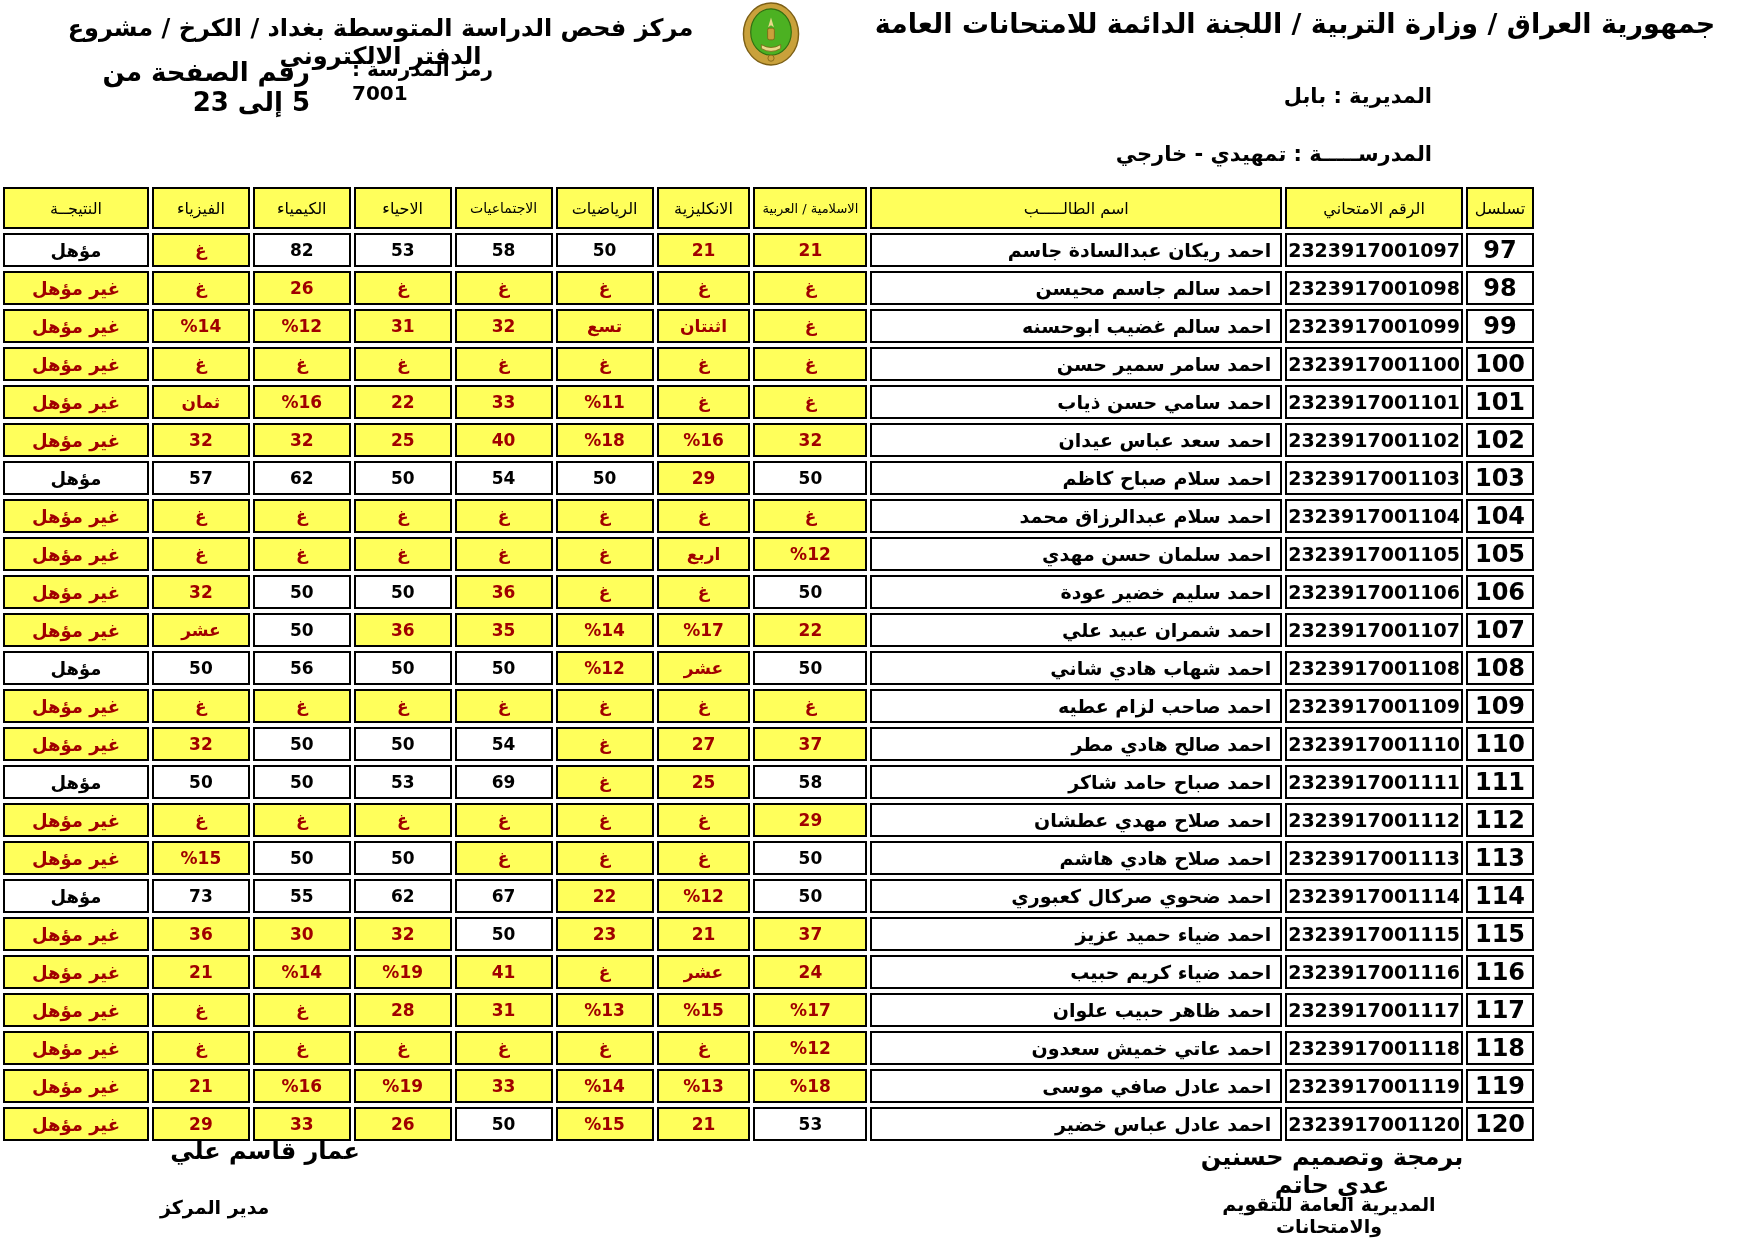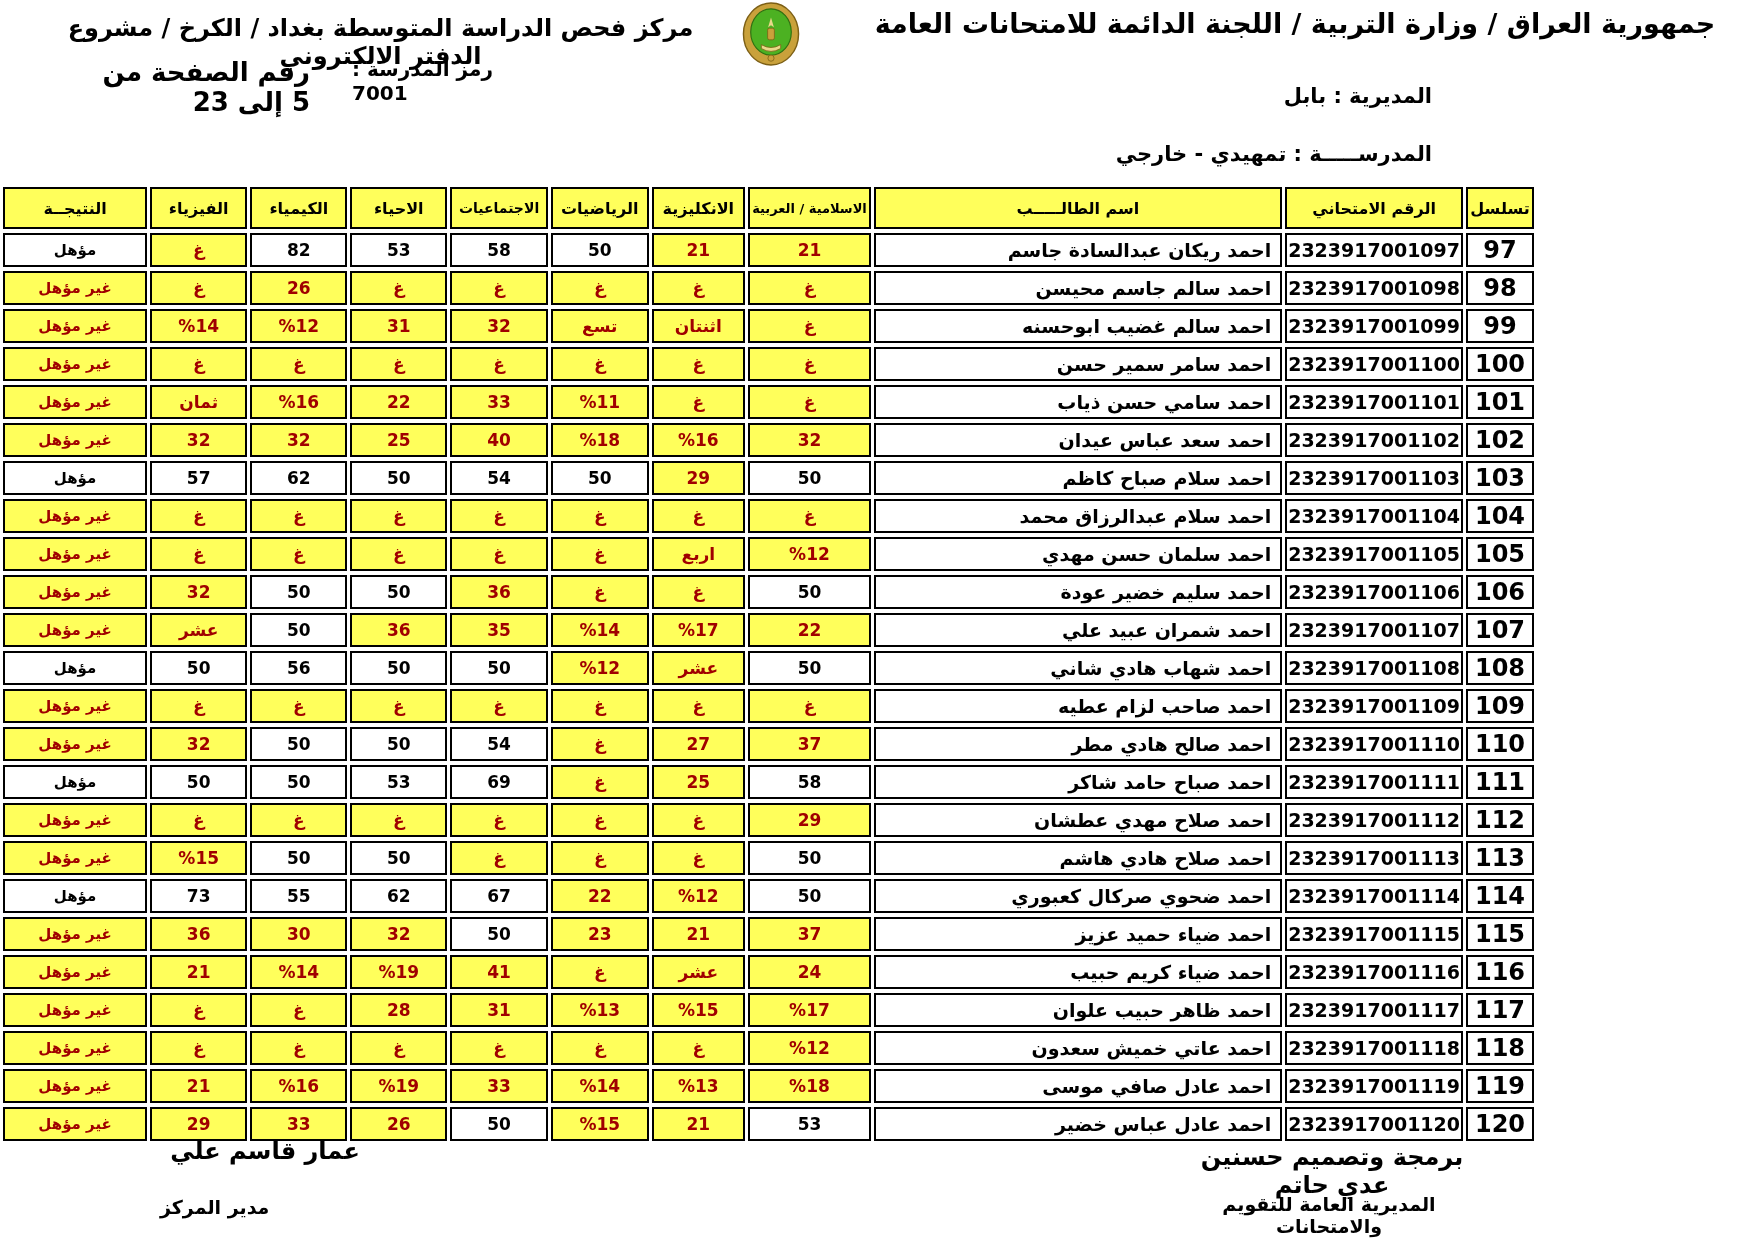--- a/index.html
+++ b/index.html
@@ -25,32 +25,32 @@
   .school-code{position:absolute;top:57px;left:352px;width:160px;font-size:20px;text-align:left;direction:rtl;}
   .page-range{position:absolute;top:57px;left:80px;width:230px;font-size:26px;text-align:right;}
   .results-line{position:absolute;top:79px;left:598px;width:455px;text-align:center;font-size:19px;}
   .year-line{position:absolute;top:112px;left:690px;width:240px;text-align:center;font-size:19px;}
   .directorate-line{position:absolute;top:84px;right:322px;font-size:21px;}
   .school-line{position:absolute;top:142px;right:322px;font-size:21px;}
   
   .tbl-wrap{position:absolute;top:183px;right:217px;}
   table{border-collapse:separate;border-spacing:3px 4px;table-layout:fixed;}
   th,td{border:2px solid #000;overflow:hidden;white-space:nowrap;vertical-align:middle;}
-  th{background:var(--yellow);height:38px;font-size:16px;font-weight:bold;padding:0 2px;}
+  th{background:var(--yellow);height:38px;font-size:16px;font-weight:normal;padding:0 2px;}
   td{height:23px;text-align:center;font-size:17px;font-weight:bold;background:#fff;}
   td.pass{background:#ffffff;color:var(--ink);}
   td.fail{background:var(--yellow);color:var(--red);}
   .c-serial{width:62px;font-size:24px;}
   .c-exam{width:170px;font-size:19px;direction:ltr;}
   .c-name{width:390px;text-align:right;padding:0 9px;font-size:19px;}
   .c-sub{width:92px;}
   .c-arab{width:108px;}
   .c-eng{width:88px;}
   .c-mark{direction:ltr;}
-  .c-result{width:140px;font-size:15px;}
+  .c-result{width:140px;font-size:18px;}
   
   .ft-right{position:absolute;top:1143px;right:262px;width:320px;text-align:center;font-size:24px;}
   .ft-right-sub{position:absolute;top:1193px;right:300px;width:250px;text-align:center;font-size:19px;}
   .ft-left{position:absolute;top:1137px;left:140px;width:250px;text-align:center;font-size:24px;}
   .ft-left-sub{position:absolute;top:1196px;left:160px;width:200px;text-align:left;font-size:19px;}
 </style>
 </head>
 <body>
 
 <div class="page">

